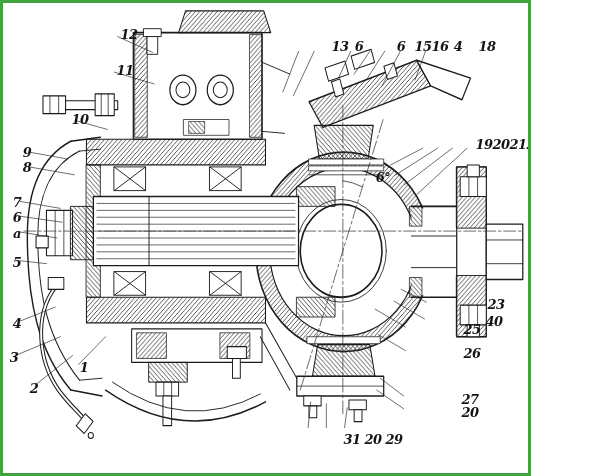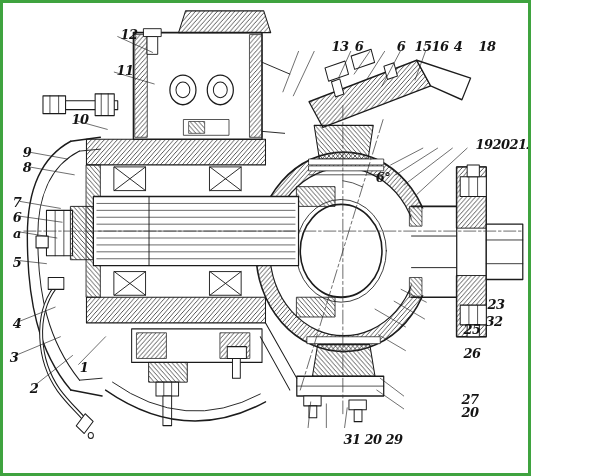--- a/index.html
+++ b/index.html
@@ -266,21 +266,21 @@
 <span class="callout" style="left:484px;top:43px">18</span>
 
 <span class="callout" style="left:481px;top:141px">19</span>
 <span class="callout" style="left:498px;top:141px">20</span>
 <span class="callout" style="left:515px;top:141px">21</span>
 <span class="callout" style="left:532px;top:141px">28</span>
 
 <span class="callout" style="left:380px;top:174px">6°</span>
 
 <span class="callout" style="left:493px;top:301px">23</span>
-<span class="callout" style="left:491px;top:318px">32</span>
+<span class="callout" style="left:491px;top:318px">40</span>
 <span class="callout" style="left:469px;top:326px">25</span>
 <span class="callout" style="left:469px;top:350px">26</span>
 <span class="callout" style="left:467px;top:396px">27</span>
 <span class="callout" style="left:467px;top:409px">20</span>
 
 <span class="callout" style="left:349px;top:436px">31</span>
 <span class="callout" style="left:370px;top:436px">20</span>
 <span class="callout" style="left:391px;top:436px">29</span>
 
 </div>

